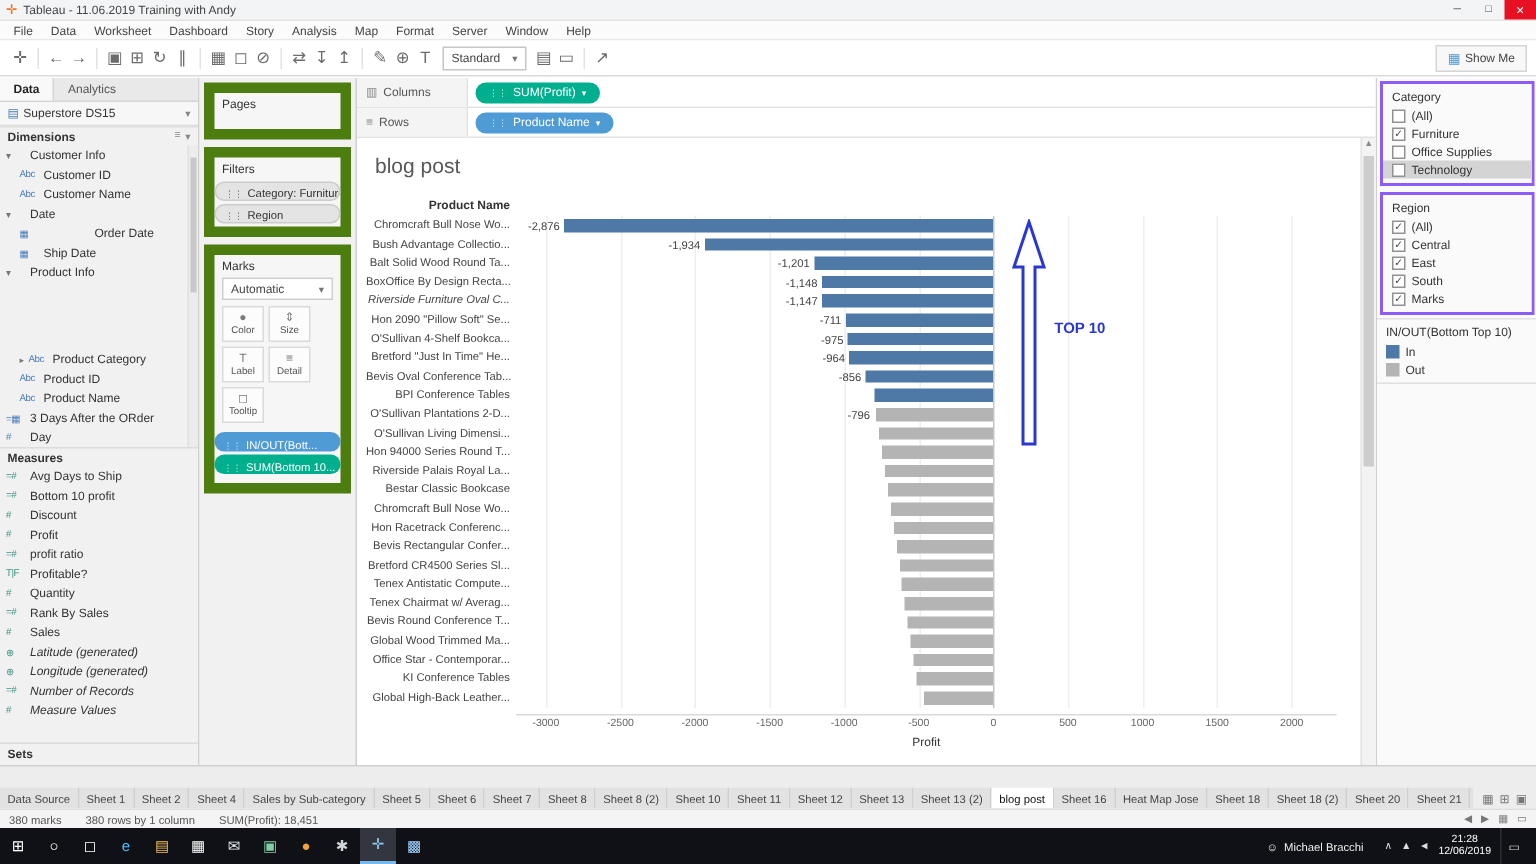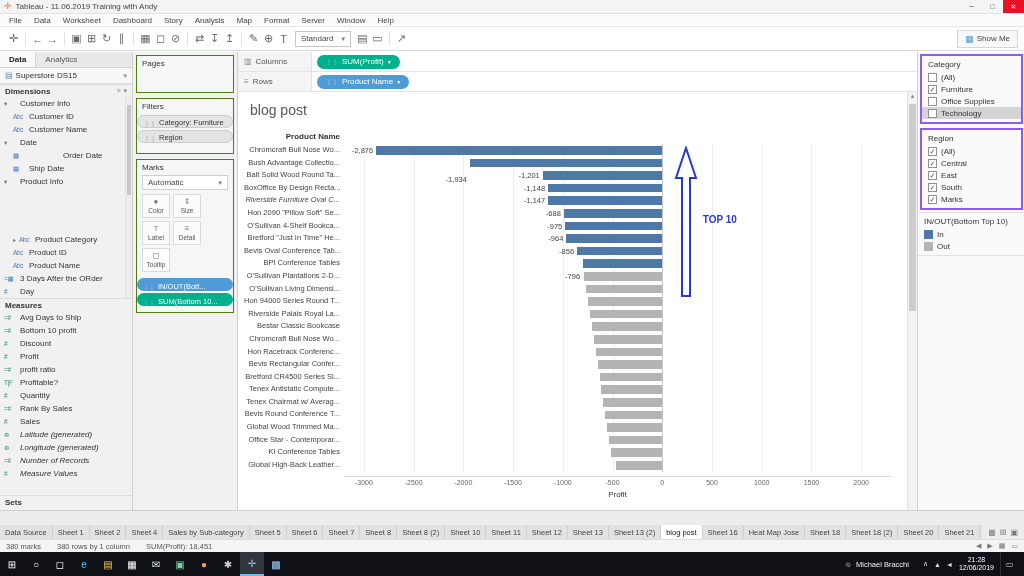--- a/index.html
+++ b/index.html
@@ -46,21 +46,21 @@
   .field-row.italic .field-label{font-style:italic}
   .field-icon{font-size:6.5px;min-width:13px;color:#4a7ebb;flex:none;letter-spacing:-.3px}
   .field-icon.green{color:#3d9183}
   .field-icon.gray{color:#767676}
   .expander{font-size:6px;color:#777}
   .mini-scroll{position:absolute;top:0;bottom:0;right:0;width:7px;background:#ececec;border-left:1px solid #e0e0e0}
   .mini-thumb{position:absolute;left:1px;right:1px;top:8px;height:45%;background:#c8c8c8}
 
   
   .shelf-pane{width:105px;background:#f1f1f1;border-right:1px solid #cfcfcf;padding:3px 3px 0 3px;display:flex;flex-direction:column;gap:5px;overflow:hidden}
-  .card{background:#f6f6f6;border:1px solid #4d7c0f}
+  .card{background:#f6f6f6;border:7px solid #4d7c0f}
   .card-title{font-size:8px;color:#333;padding:3px 5px 2px 5px}
   .pill{height:13px;border-radius:7px;display:flex;align-items:flex-end;gap:3px;padding:0 6px;font-size:7.5px;margin:2px 0;color:#333;background:#e4e4e4;border:1px solid #cccccc;white-space:nowrap;overflow:hidden}
   .pill.colored{color:#fff;border:none}
   .pill .grip{font-size:6px;opacity:.8}
   .marks-type{height:15px;margin:1px 5px 3px 5px;border:1px solid #cfcfcf;background:#fff;display:flex;align-items:center;padding:0 5px;font-size:8px;color:#444}
   .marks-type .caret{margin-left:auto;font-size:7px;color:#777}
   .marks-btns{display:flex;flex-wrap:wrap;gap:3px;padding:1px 5px 4px 5px}
   .mark-btn{width:28px;height:24px;border:1px solid #dadada;background:#fcfcfc;display:flex;flex-direction:column;align-items:center;justify-content:center;font-size:6.5px;color:#555;gap:1px}
   .mark-btn .ic{font-size:8px;color:#7a7a7a;line-height:1}
   .marks-pills{padding-bottom:4px}
@@ -467,29 +467,29 @@
               <div class="gridline" style="left: 40%;"></div>
               <div class="gridline" style="left: 49.0909%;"></div>
               <div class="gridline zero" style="left: 58.1818%;"></div>
               <div class="gridline" style="left: 67.2727%;"></div>
               <div class="gridline" style="left: 76.3636%;"></div>
               <div class="gridline" style="left: 85.4545%;"></div>
               <div class="gridline" style="left: 94.5455%;"></div>
               <div class="bar" style="left: 5.89091%; width: 52.2909%; top: 2px; height: 8.5px; background: rgb(78, 121, 167);"></div>
               <div class="bar-value" style="left: 5.89091%; top: 2px;">-2,876</div>
               <div class="bar" style="left: 23.0182%; width: 35.1636%; top: 14.6px; height: 8.5px; background: rgb(78, 121, 167);"></div>
-              <div class="bar-value" style="left: 23.0182%; top: 14.6px; margin-top: 16px;">-1,934</div>
+              <div class="bar-value" style="left: 23.0182%; top: 14.6px;">-1,934</div>
               <div class="bar" style="left: 36.3455%; width: 21.8364%; top: 27.2px; height: 8.5px; background: rgb(78, 121, 167);"></div>
               <div class="bar-value" style="left: 36.3455%; top: 27.2px;">-1,201</div>
               <div class="bar" style="left: 37.3091%; width: 20.8727%; top: 39.8px; height: 8.5px; background: rgb(78, 121, 167);"></div>
               <div class="bar-value" style="left: 37.3091%; top: 39.8px;">-1,148</div>
               <div class="bar" style="left: 37.3273%; width: 20.8545%; top: 52.4px; height: 8.5px; background: rgb(78, 121, 167);"></div>
               <div class="bar-value" style="left: 37.3273%; top: 52.4px;">-1,147</div>
               <div class="bar" style="left: 40.2%; width: 17.9818%; top: 65px; height: 8.5px; background: rgb(78, 121, 167);"></div>
-              <div class="bar-value" style="left: 40.2%; top: 65px;">-688</div>
+              <div class="bar-value" style="left: 40.2%; top: 65px;">-711</div>
               <div class="bar" style="left: 40.4545%; width: 17.7273%; top: 77.6px; height: 8.5px; background: rgb(78, 121, 167);"></div>
               <div class="bar-value" style="left: 40.4545%; top: 77.6px;">-975</div>
               <div class="bar" style="left: 40.6545%; width: 17.5273%; top: 90.2px; height: 8.5px; background: rgb(78, 121, 167);"></div>
               <div class="bar-value" style="left: 40.6545%; top: 90.2px;">-964</div>
               <div class="bar" style="left: 42.6182%; width: 15.5636%; top: 102.8px; height: 8.5px; background: rgb(78, 121, 167);"></div>
               <div class="bar-value" style="left: 42.6182%; top: 102.8px;">-856</div>
               <div class="bar" style="left: 43.7091%; width: 14.4727%; top: 115.4px; height: 8.5px; background: rgb(78, 121, 167);"></div>
               <div class="bar-value" style="left: 43.7091%; top: 128px;">-796</div>
               <div class="bar" style="left: 43.8545%; width: 14.3273%; top: 128px; height: 8.5px; background: rgb(180, 180, 180);"></div>
               <div class="bar" style="left: 44.2545%; width: 13.9273%; top: 140.6px; height: 8.5px; background: rgb(180, 180, 180);"></div>

